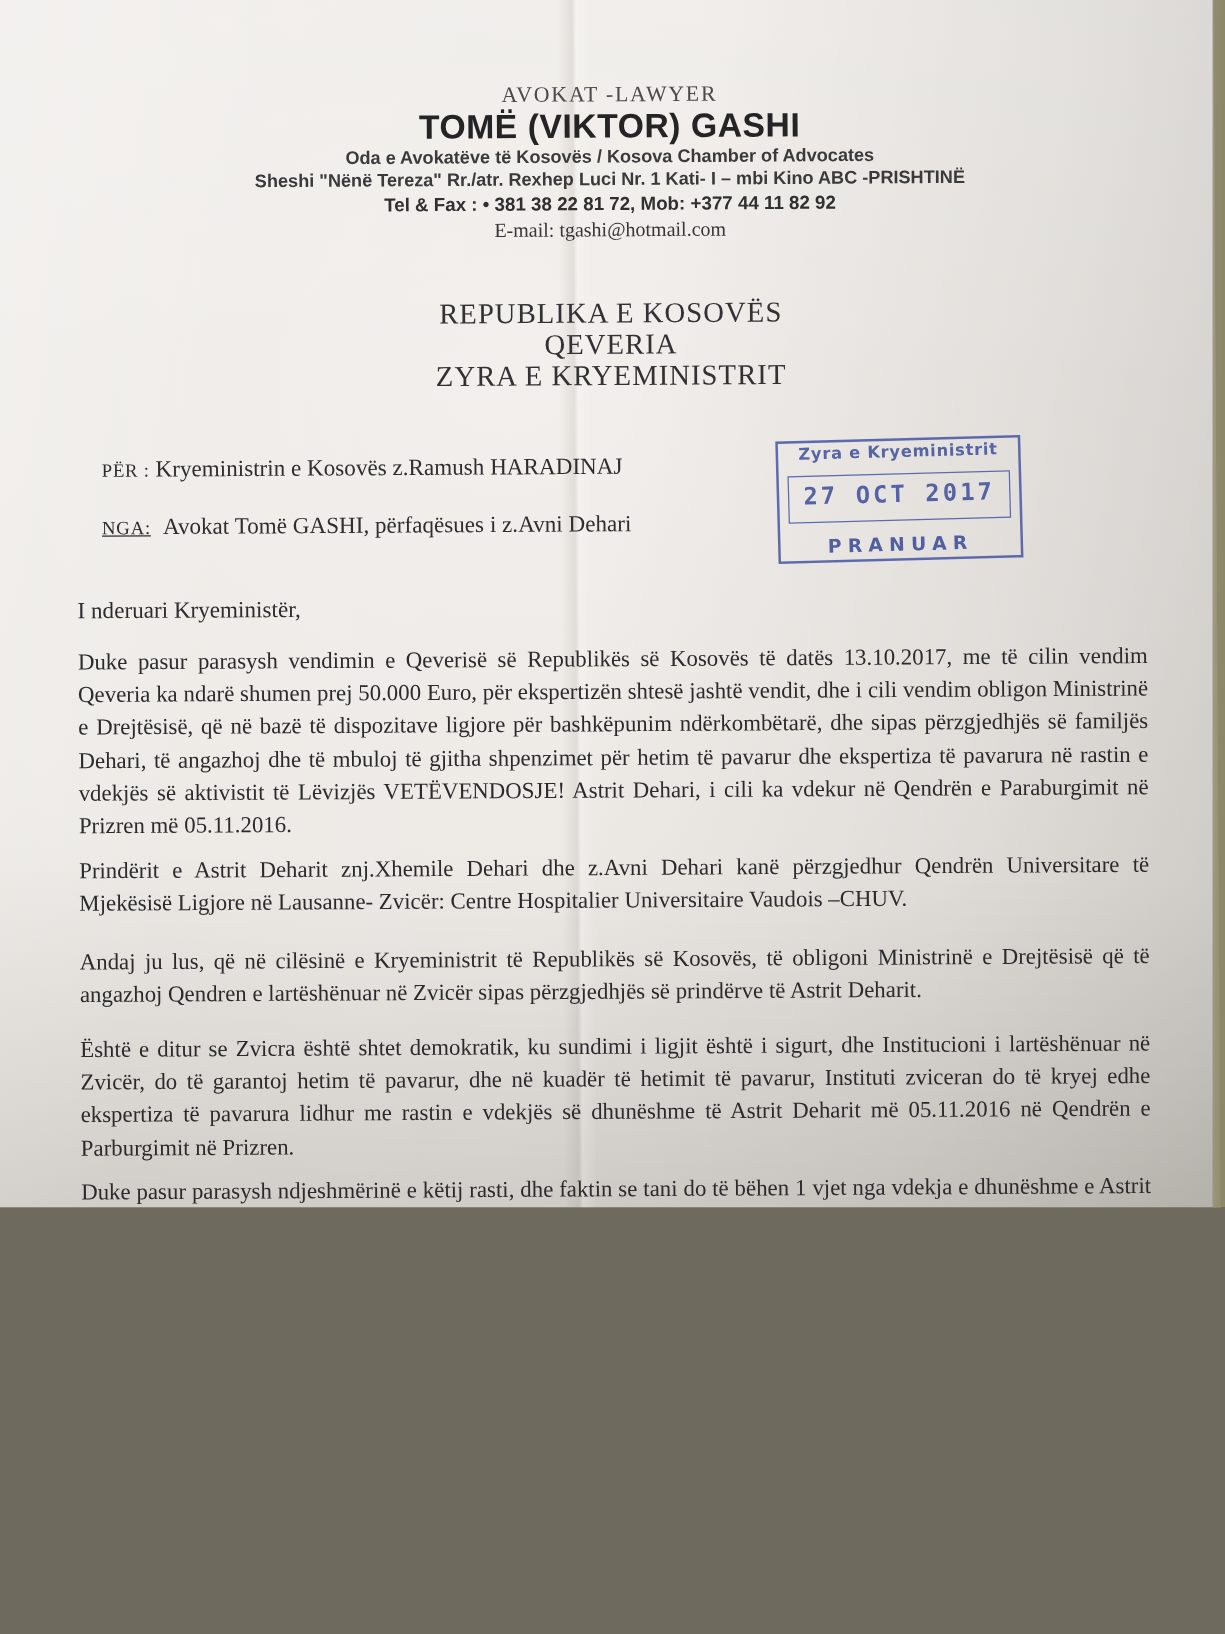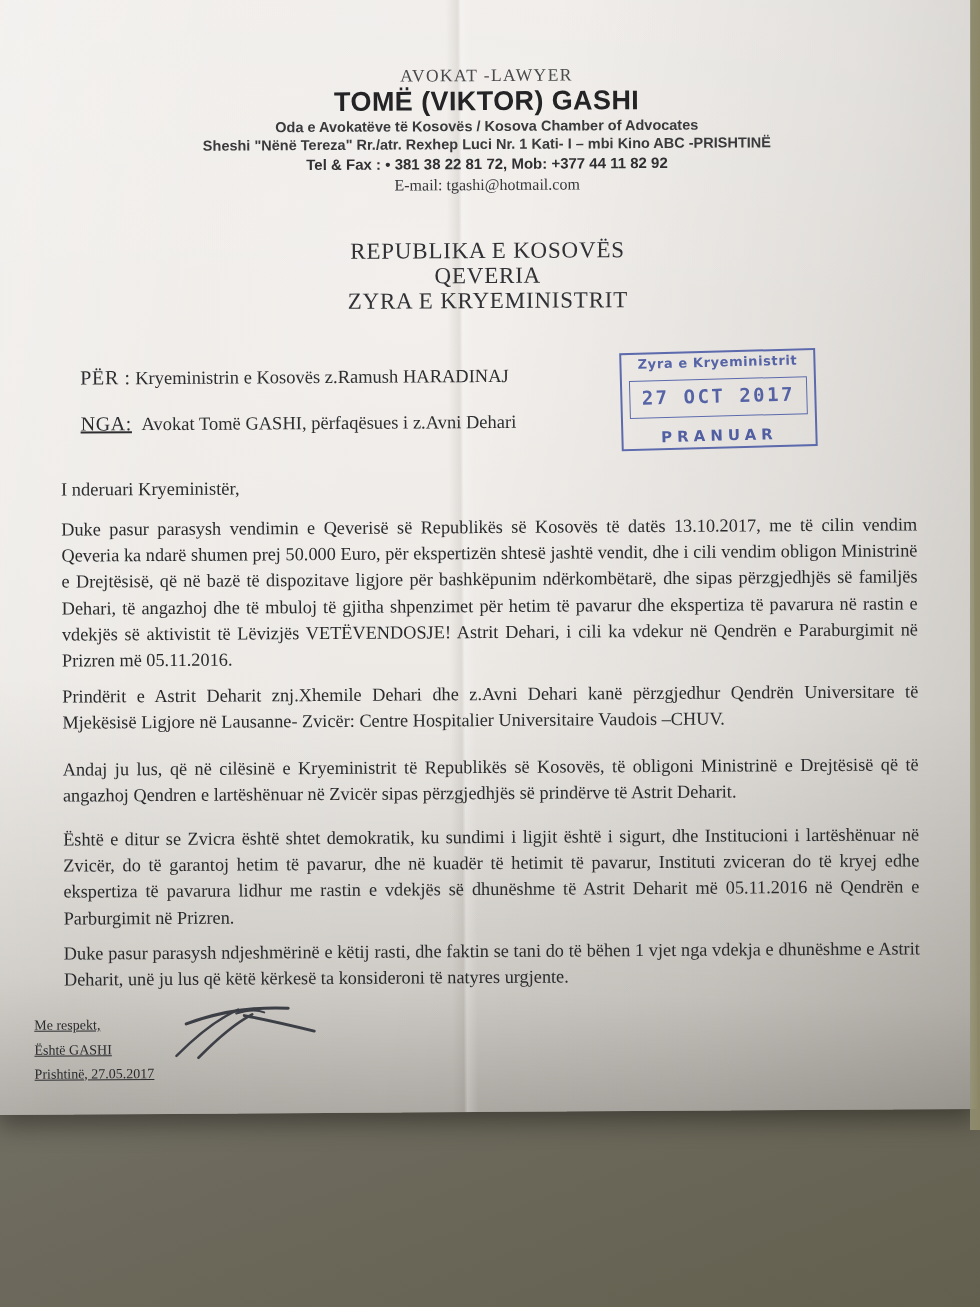--- a/index.html
+++ b/index.html
@@ -3,21 +3,21 @@
 <meta charset="utf-8">
 <style>
   html, body {
     margin: 0;
     padding: 0;
     background: #6e6a5e;
   }
   #page {
     position: relative;
     width: 980px;
-    height: 1307px;
+    height: 966px;
     overflow: hidden;
     
     background: linear-gradient(160deg, #8c897c 0%, #7e7b6e 35%, #6f6c60 70%, #63604f 100%);
     font-family: "Liberation Serif", "DejaVu Serif", serif;
   }
 
   
   #paper {
     position: absolute;
     left: -6px;
@@ -120,21 +120,21 @@
   .gov-2 { top: 263px; }
   .gov-3 { top: 288px; }
 
   
   .fieldline {
     position: absolute;
     font-size: 18.5px;
     color: #2e2e31;
   }
   .fieldline .lbl {
-    font-size: 20px;
+    font-size: 15px;
     letter-spacing: 0.6px;
     margin-top: 14px;
   }
   .per { left: 82px; top: 364px; }
   .nga { left: 82px; top: 410px; }
   .nga .lbl { margin-right: 6px; text-decoration: underline; }
 
   
   #stamp {
     position: absolute;

